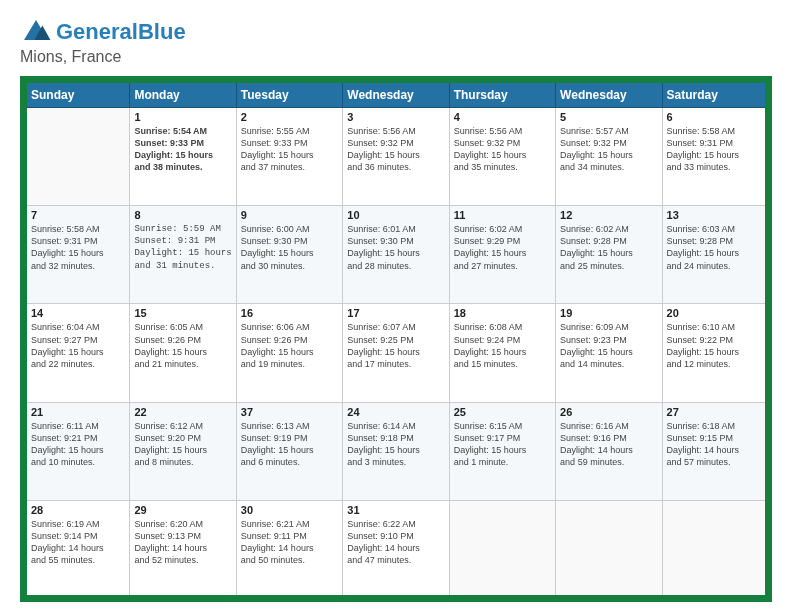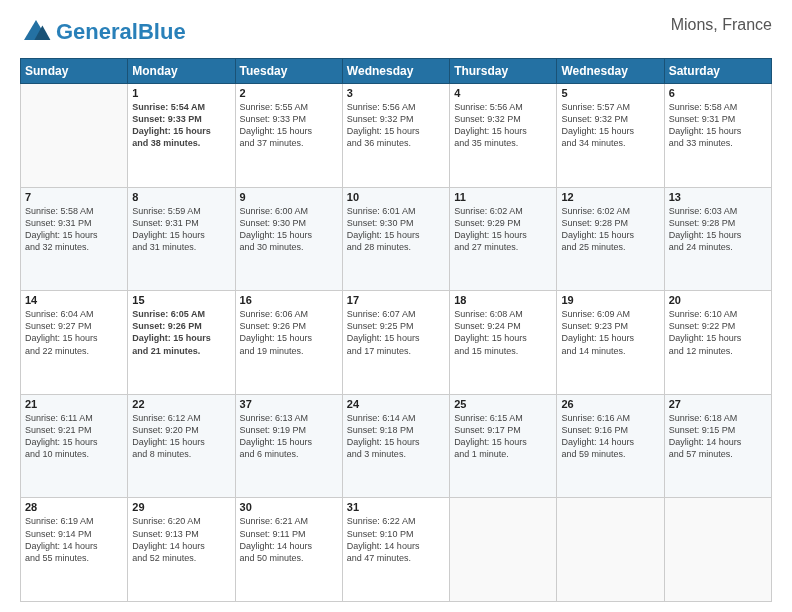--- a/index.html
+++ b/index.html
@@ -15,20 +15,21 @@
       height: 612px;
       padding: 16px 20px 10px 20px;
       display: flex;
       flex-direction: column;
     }
     .header {
       display: flex;
       justify-content: space-between;
       align-items: flex-start;
       margin-bottom: 10px;
+      flex-direction: column;
     }
     .logo-text {
       font-size: 22px;
       font-weight: bold;
       color: #1a5276;
       line-height: 1;
     }
     .logo-text span {
       color: #2980b9;
     }
@@ -44,21 +45,21 @@
       font-size: 36px;
       font-weight: bold;
       color: #222;
     }
     .title-location {
       font-size: 16px;
       color: #555;
     }
     .calendar {
       flex: 1;
-      border: 1px solid #15803d;
+      border: 7px solid #15803d;
       border-collapse: collapse;
       width: 100%;
     }
     table {
       width: 100%;
       border-collapse: collapse;
       table-layout: fixed;
     }
     thead tr th {
       background: #2471a3;
@@ -191,21 +192,21 @@
         <tr>
           <td>
             <span class="day-num">7</span>
             <div class="day-info" style="white-space: pre-line;">Sunrise: 5:58 AM
 Sunset: 9:31 PM
 Daylight: 15 hours
 and 32 minutes.</div>
           </td>
           <td>
             <span class="day-num">8</span>
-            <div class="day-info" style="white-space: pre-line;">Sunrise: 5:59 AM
+            <div class="day-info" style="white-space: pre-line; font-family: Liberation Mono, monospace;">Sunrise: 5:59 AM
 Sunset: 9:31 PM
 Daylight: 15 hours
 and 31 minutes.</div>
           </td>
           <td>
             <span class="day-num">9</span>
             <div class="day-info" style="white-space: pre-line;">Sunrise: 6:00 AM
 Sunset: 9:30 PM
 Daylight: 15 hours
 and 30 minutes.</div>
@@ -242,21 +243,21 @@
         <tr>
           <td>
             <span class="day-num">14</span>
             <div class="day-info" style="white-space: pre-line;">Sunrise: 6:04 AM
 Sunset: 9:27 PM
 Daylight: 15 hours
 and 22 minutes.</div>
           </td>
           <td>
             <span class="day-num">15</span>
-            <div class="day-info" style="white-space: pre-line; font-weight: bold;">Sunrise: 6:05 AM
+            <div class="day-info" style="white-space: pre-line;">Sunrise: 6:05 AM
 Sunset: 9:26 PM
 Daylight: 15 hours
 and 21 minutes.</div>
           </td>
           <td>
             <span class="day-num">16</span>
             <div class="day-info" style="white-space: pre-line;">Sunrise: 6:06 AM
 Sunset: 9:26 PM
 Daylight: 15 hours
 and 19 minutes.</div>

